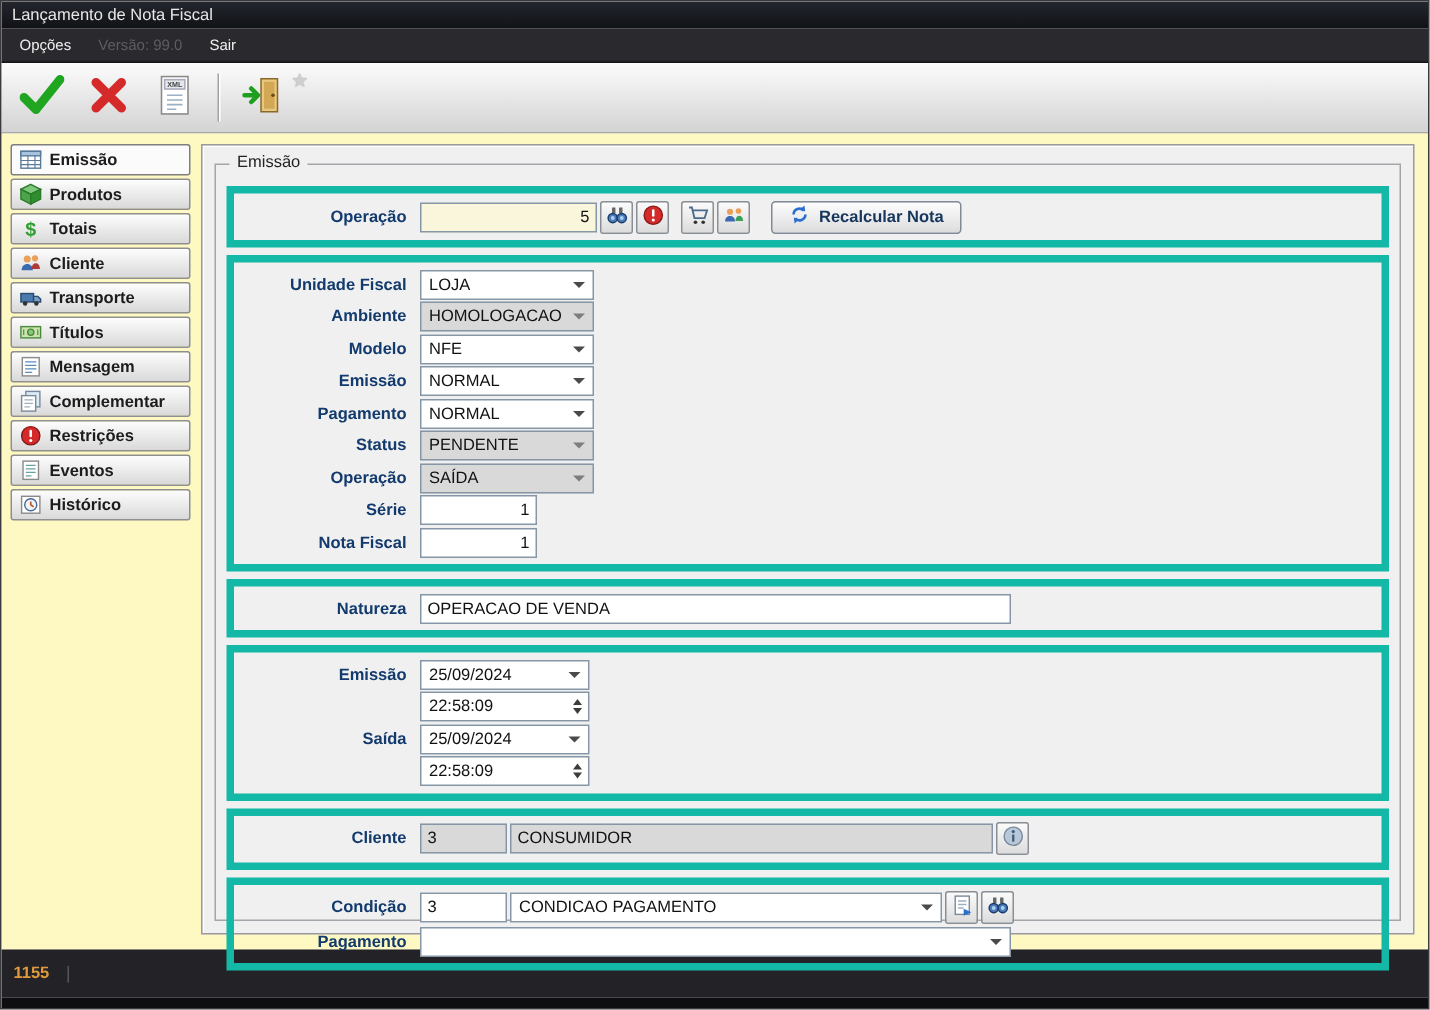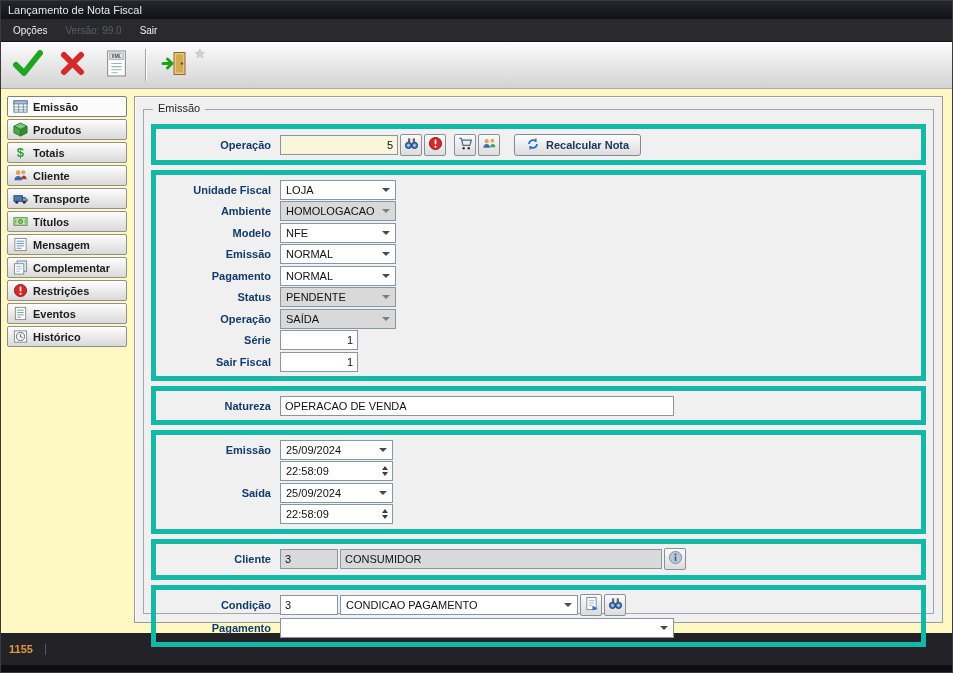--- a/index.html
+++ b/index.html
@@ -49,21 +49,21 @@
   .spin-arrows { margin-left:auto; display:flex; flex-direction:column; gap:2px; cursor:pointer; padding:0 2px; }
   .sp-up { width:0; height:0; border-left:3.5px solid transparent; border-right:3.5px solid transparent; border-bottom:4px solid #3c3c3c; }
   .sp-dn { width:0; height:0; border-left:3.5px solid transparent; border-right:3.5px solid transparent; border-top:4px solid #3c3c3c; }
 
   .mini-btn { width:22px; height:22px; margin-left:2px; border:1px solid #8a8f96; border-radius:2px; background:linear-gradient(#fbfbfb,#dcdcdc); display:flex; align-items:center; justify-content:center; cursor:pointer; }
   .mini-btn svg { width:15px; height:15px; }
   .recalc-btn { height:22px; border:1px solid #7f8a96; border-radius:3px; background:linear-gradient(#fdfdfd,#dcdcdc); display:flex; align-items:center; gap:6px; padding:0 11px; font-size:11px; font-weight:bold; color:#16365c; cursor:pointer; font-family:"Liberation Sans", sans-serif; }
   .gap6 { width:6px; } .gap14 { width:14px; }
 
   .w58{width:58px;} .w78{width:78px;} .w113{width:113px;} .w116{width:116px;} .w118{width:118px;}
-  .w282{width:322px; margin-left:2px;} .w290{width:238px; margin-left:2px;} .w350{width:394px;}
+  .w282{width:322px; margin-left:2px;} .w290{width:288px; margin-left:2px;} .w350{width:394px;}
 
   
   .statusbar { height:17px; background:#232327; display:flex; align-items:center; padding:16px 8px; flex:0 0 auto; }
   .status-num { color:#e09a3a; font-size:11px; font-weight:bold; }
   .status-sep { width:1px; height:11px; background:#56565c; margin-left:12px; }
   .window-bottom { height:7px; background:#0e0e10; flex:0 0 auto; }
 </style>
 </head>
 <body>
 
@@ -325,21 +325,21 @@
             <div class="dropdown disabled w116">
               <span>SAÍDA</span>
               <span class="dd-arrow"></span>
             </div>
           </div>
           <div class="frow">
             <div class="flabel">Série</div>
             <input class="tinput num w78" value="1" style="">
           </div>
           <div class="frow">
-            <div class="flabel">Sair Fiscal</div>
+            <div class="flabel">Nota Fiscal</div>
             <input class="tinput num w78" value="1" style="">
           </div>
         </div>
 
         <div class="section">
           <div class="frow">
             <div class="flabel">Natureza</div>
             <input class="tinput w350" value="OPERACAO DE VENDA" style="">
           </div>
         </div>

